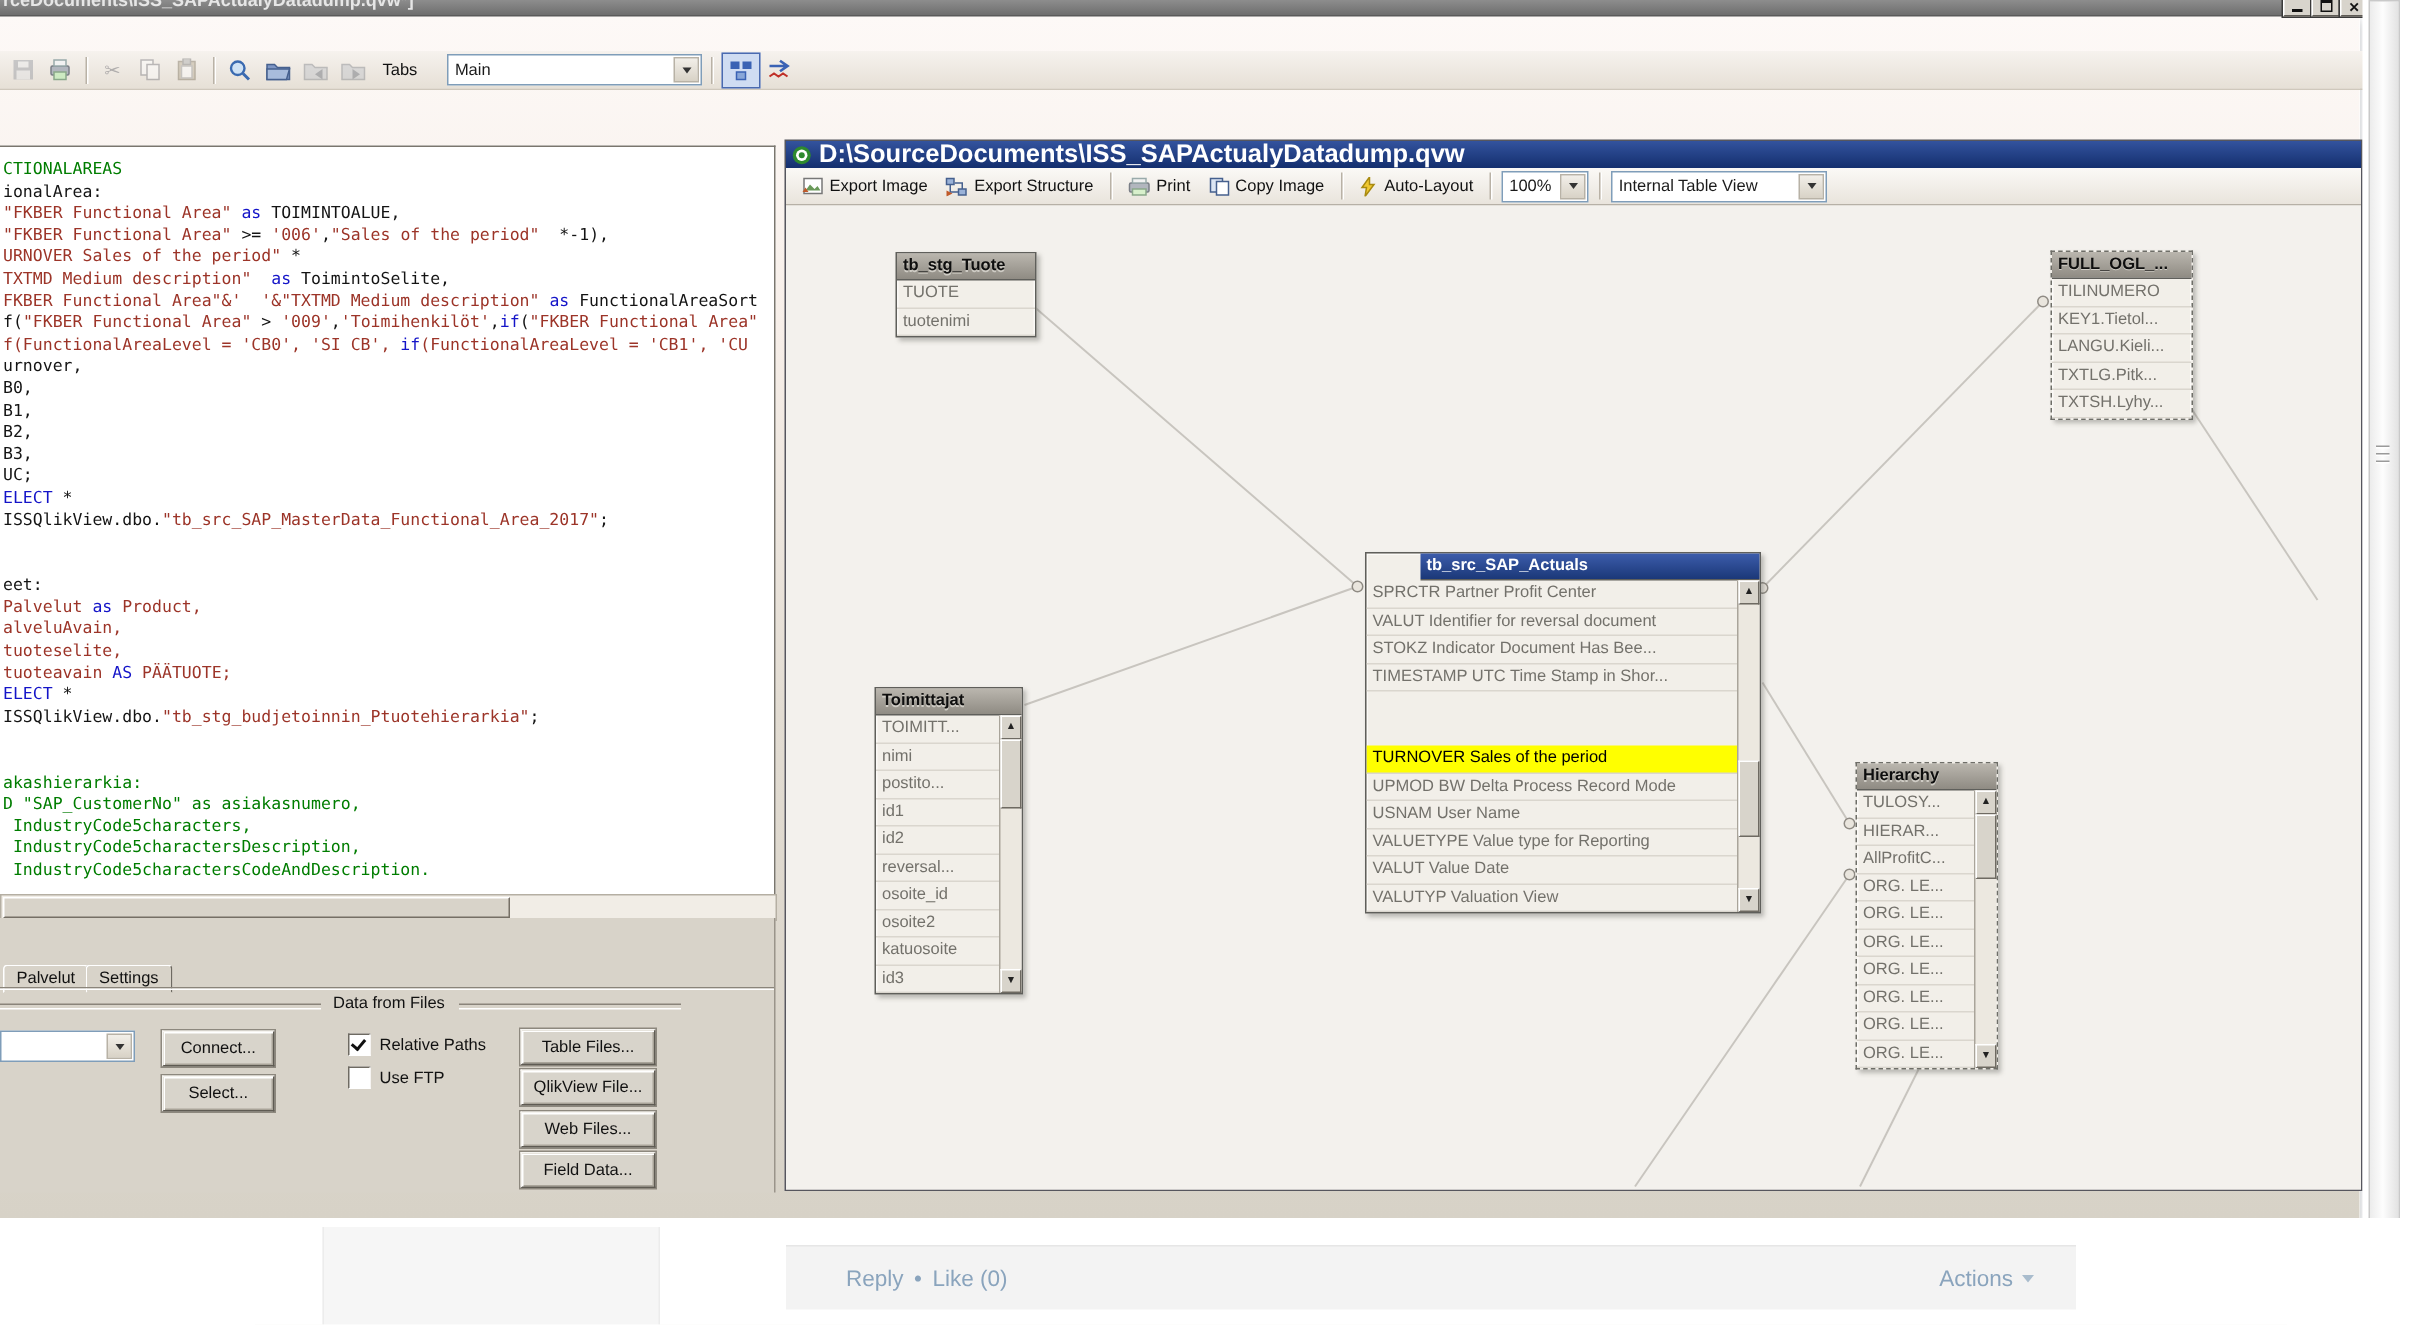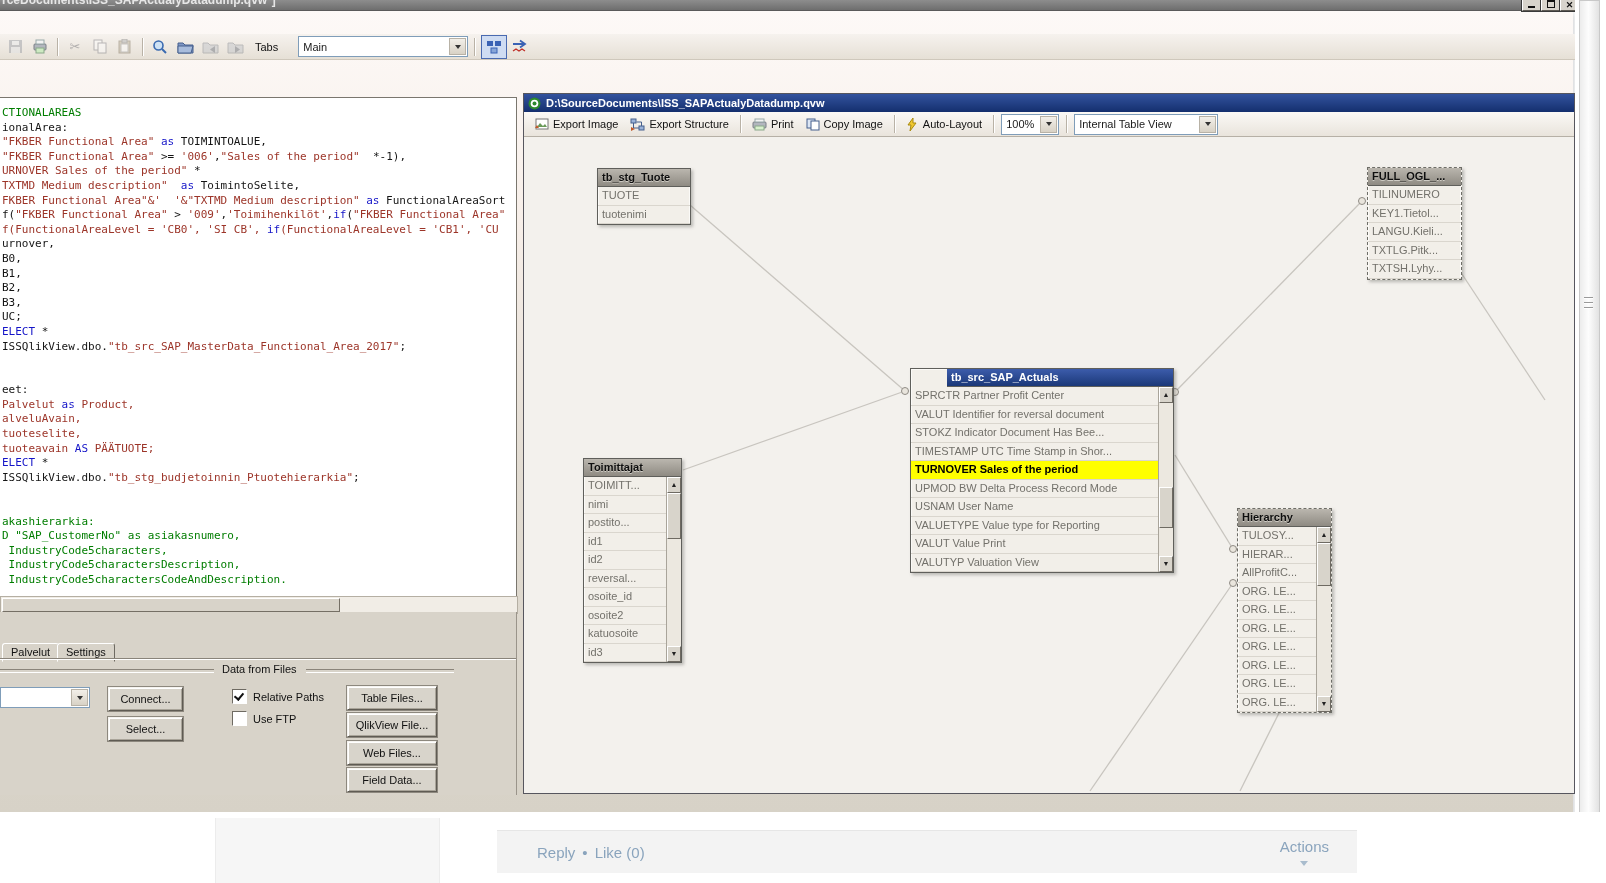--- a/index.html
+++ b/index.html
@@ -57,62 +57,62 @@
          display:flex;align-items:center;justify-content:center;color:#111;}
   .cbrow{position:absolute;display:flex;align-items:center;gap:6px;color:#111;}
   .cb{width:13px;height:13px;background:#fff;border:1px solid;border-color:#6e6a62 #fff #fff #6e6a62;position:relative;}
   .cb.checked::after{content:"";position:absolute;left:3px;top:1px;width:4px;height:7px;
         border:solid #111;border-width:0 2px 2px 0;transform:rotate(40deg);}
 
   
   #iwin{left:523px;top:93px;width:1050px;height:699px;border:1px solid #56565e;background:#f2f0ec;}
   #iwin-title{position:absolute;left:0;top:0;width:100%;height:18px;
               background:linear-gradient(180deg,#33539e,#142f6e);display:flex;align-items:center;gap:5px;padding-left:4px;box-sizing:border-box;}
-  #iwin-title .itext{color:#fff;font-weight:bold;font-size:11px;white-space:nowrap;}
+  #iwin-title .itext{color:#fff;font-weight:bold;font-size:17px;white-space:nowrap;}
   #iwin-toolbar{position:absolute;left:0;top:18px;width:100%;height:25px;box-sizing:border-box;
                 background:linear-gradient(180deg,#fbf9f6,#e9e4dc);border-bottom:1px solid #b6b0a6;
                 display:flex;align-items:center;gap:4px;padding-left:6px;}
   .itb-btn{display:flex;align-items:flex-start;gap:4px;padding:2px 4px;color:#111;white-space:nowrap;}
   #iwin-canvas{position:absolute;left:0;top:43px;right:0;bottom:0;background:#f3f1ed;}
 
   
   .tv-table{position:absolute;background:#f2efe9;border:1px solid #5f5f5b;box-shadow:2px 2px 3px rgba(80,80,75,.35),inset 0 0 0 1px #fbfaf7;}
   .tv-table.dashed{border:1px dashed #6e6e68;}
   .tv-head{height:17px;line-height:17px;padding:0 4px;font-weight:bold;color:#0e0e0e;
            background:linear-gradient(180deg,#bab6ae,#8f8b83);border-bottom:1px solid #5f5f5b;
            white-space:nowrap;overflow:hidden;text-shadow:0 1px 0 #cfccc5;}
   .tv-head.blue{background:linear-gradient(180deg,#3c5cab,#1b3878);color:#fff;text-shadow:none;margin-left:36px;}
   .tv-body{display:flex;}
   .tv-rows{flex:1;overflow:hidden;}
   .tv-row{height:17.5px;line-height:17.5px;padding:0 4px;color:#73716b;border-bottom:1px solid #dad6ce;
           white-space:nowrap;overflow:hidden;}
-  .tv-row.hl{background:var(--highlight);color:#000;font-weight:bold;}
+  .tv-row.hl{background:var(--highlight);color:#000;font-weight:normal;margin-top:36px;}
   .tv-sb{width:14px;background:#ece8e0;border-left:1px solid #a9a49a;display:flex;flex-direction:column;}
   .tv-sb-btn{height:14px;background:#d8d4cb;border:1px solid;border-color:#fff #6e6a62 #6e6a62 #fff;
              font-size:7px;line-height:13px;text-align:center;color:#222;}
   .tv-sb-track{flex:1;position:relative;}
   .tv-sb-thumb{position:absolute;left:0;width:100%;background:#d8d4cb;border:1px solid;border-color:#fff #6e6a62 #6e6a62 #fff;box-sizing:border-box;}
 
   #connector-svg{left:0;top:0;pointer-events:none;}
   #connector-svg line{stroke:var(--connector);stroke-width:1.3;}
   #connector-svg circle{fill:#e9e5dd;stroke:#8f8b84;stroke-width:1;}
 
   
   #right-gap{left:1575px;top:0;width:31px;height:812px;background:#fff;}
   #vscroll{left:1579px;top:0;width:19px;height:812px;border:1px solid #c9c9c9;
            background:linear-gradient(90deg,#ececec,#fdfdfd 45%,#e2e2e2);}
   #vscroll .grip{position:absolute;left:4px;width:9px;height:1px;background:#9a9a9a;box-shadow:0 1px 0 #fff;}
 
   
   #footer-area{left:0;top:812px;width:1606px;height:71px;background:#fff;}
   #left-card{position:absolute;left:215px;top:6px;width:223px;height:65px;background:#f6f6f6;border-left:1px solid #ececec;border-right:1px solid #ececec;}
-  #reply-bar{position:absolute;left:497px;top:18px;width:860px;height:42px;background:#f3f3f3;border-top:1px solid #e6e6e6;
+  #reply-bar{position:absolute;left:524px;top:18px;width:860px;height:42px;background:#f3f3f3;border-top:1px solid #e6e6e6;
              display:flex;align-items:center;color:var(--footer-link);font-size:15px;}
   #reply-bar .links{margin-left:40px;display:flex;gap:7px;align-items:center;}
-  #actions{margin-left:auto;margin-right:28px;display:flex;align-items:center;gap:6px;flex-direction:column;}
+  #actions{margin-left:auto;margin-right:28px;display:flex;align-items:center;gap:6px;}
   .caret{width:0;height:0;border-left:4px solid transparent;border-right:4px solid transparent;border-top:5px solid #a9bccd;}
 
   .icon{display:inline-block;line-height:0;}
 </style>
 </head>
 <body>
 
 <div id="root">
 
   <div class="abs" id="chrome"></div>
@@ -358,21 +358,21 @@
         <div class="tv-body">
           <div class="tv-rows">
             <div class="tv-row">SPRCTR Partner Profit Center</div>
             <div class="tv-row">VALUT Identifier for reversal document</div>
             <div class="tv-row">STOKZ Indicator  Document Has Bee...</div>
             <div class="tv-row">TIMESTAMP UTC Time Stamp in Shor...</div>
             <div class="tv-row hl">TURNOVER Sales of the period</div>
             <div class="tv-row">UPMOD BW Delta Process Record Mode</div>
             <div class="tv-row">USNAM User Name</div>
             <div class="tv-row">VALUETYPE Value type for Reporting</div>
-            <div class="tv-row">VALUT Value Print</div>
+            <div class="tv-row">VALUT Value Date</div>
             <div class="tv-row">VALUTYP Valuation View</div>
           </div>
           <div class="tv-sb">
             <div class="tv-sb-btn">▲</div>
             <div class="tv-sb-track">
               <div class="tv-sb-thumb" style="top: 55%; height: 27%;"></div>
             </div>
             <div class="tv-sb-btn">▼</div>
           </div>
         </div>

